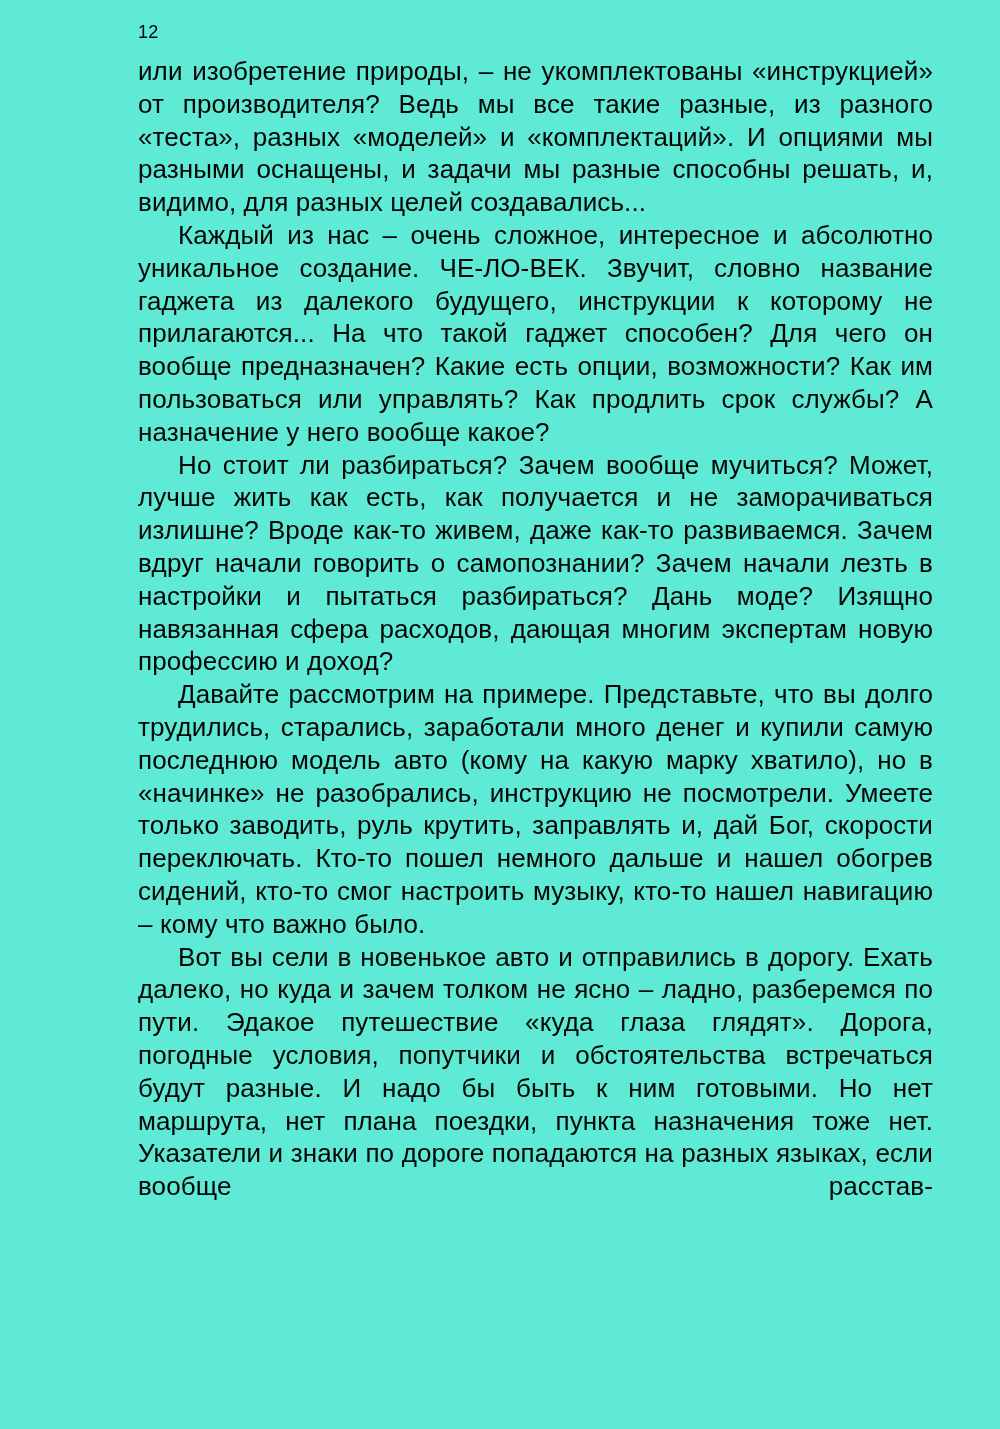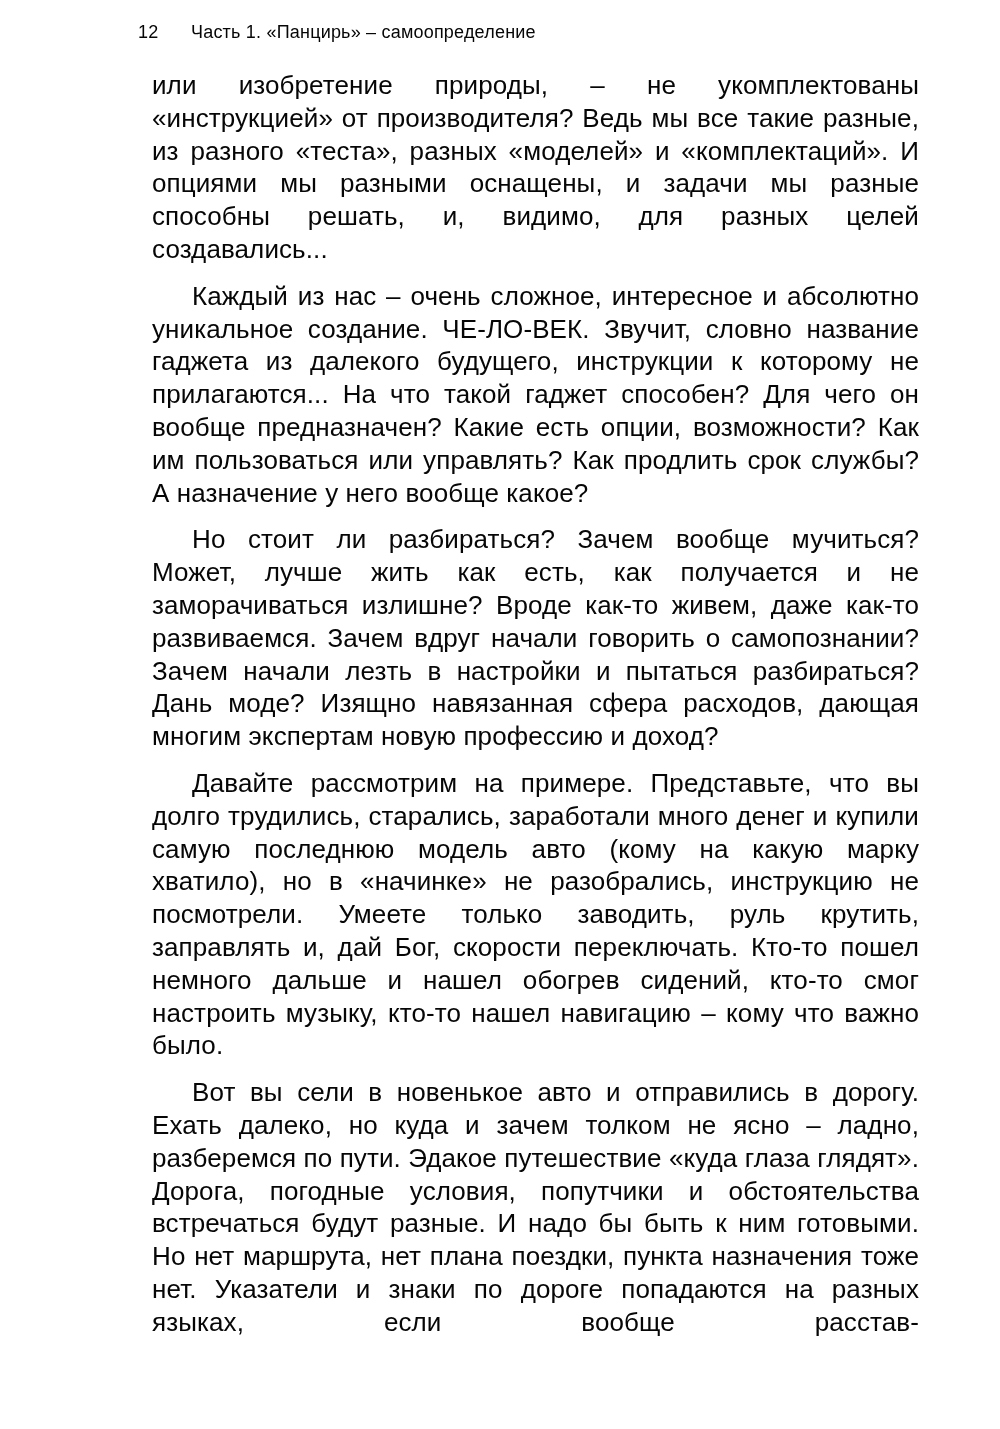--- a/index.html
+++ b/index.html
@@ -5,21 +5,21 @@
   html, body {
     margin: 0;
     padding: 0;
     background: #e8e8e8;
   }
   .page {
     position: relative;
     width: 1000px;
     height: 1429px;
     margin: 0 auto;
-    background: #ffffff;
+    background: #5eead4;
     color: #060606;
     font-family: "Liberation Sans", sans-serif;
     overflow: hidden;
     box-sizing: border-box;
   }
   .page-header {
     position: absolute;
     left: 138px;
     top: 21px;
     width: 795px;
@@ -40,37 +40,36 @@
     position: absolute;
     left: 138px;
     top: 55px;
     width: 795px;
     font-size: 26px;
     line-height: 32.8px;
     text-align: justify;
     letter-spacing: 0.1px;
   }
   .body-text p.para {
-    margin: 14px;
+    margin: 0;
     padding: 0;
   }
   .body-text p.para.indent {
     text-indent: 40px;
   }
   .body-text p.para.justify-last {
     text-align-last: justify;
   }
 </style>
 </head>
 <body>
 
 <div class="page">
   <div class="page-header">
     <span class="page-number">12</span>
-    <span class="running-title">Часть 1. «Панцирь» – самоопределение</span>
   </div>
   <div class="body-text" id="text-body">
       <p class="para">или изобретение природы, – не укомплектованы «инструкцией» от производителя? Ведь мы все такие разные, из разного «теста», разных «моделей» и «комплектаций». И опциями мы разными оснащены, и задачи мы разные способны решать, и, видимо, для разных целей создавались...</p>
       <p class="para indent">Каждый из нас – очень сложное, интересное и абсолютно уникальное создание. ЧЕ-ЛО-ВЕК. Звучит, словно название гаджета из далекого будущего, инструкции к которому не прилагаются... На что такой гаджет способен? Для чего он вообще предназначен? Какие есть опции, возможности? Как им пользоваться или управлять? Как продлить срок службы? А назначение у него вообще какое?</p>
       <p class="para indent">Но стоит ли разбираться? Зачем вообще мучиться? Может, лучше жить как есть, как получается и не заморачиваться излишне? Вроде как-то живем, даже как-то развиваемся. Зачем вдруг начали говорить о самопознании? Зачем начали лезть в настройки и пытаться разбираться? Дань моде? Изящно навязанная сфера расходов, дающая многим экспертам новую профессию и доход?</p>
       <p class="para indent">Давайте рассмотрим на примере. Представьте, что вы долго трудились, старались, заработали много денег и купили самую последнюю модель авто (кому на какую марку хватило), но в «начинке» не разобрались, инструкцию не посмотрели. Умеете только заводить, руль крутить, заправлять и, дай Бог, скорости переключать. Кто-то пошел немного дальше и нашел обогрев сидений, кто-то смог настроить музыку, кто-то нашел навигацию – кому что важно было.</p>
       <p class="para indent justify-last">Вот вы сели в новенькое авто и отправились в дорогу. Ехать далеко, но куда и зачем толком не ясно – ладно, разберемся по пути. Эдакое путешествие «куда глаза глядят». Дорога, погодные условия, попутчики и обстоятельства встречаться будут разные. И надо бы быть к ним готовыми. Но нет маршрута, нет плана поездки, пункта назначения тоже нет. Указатели и знаки по дороге попадаются на разных языках, если вообще расстав-</p>
     </div>
 </div>
 

